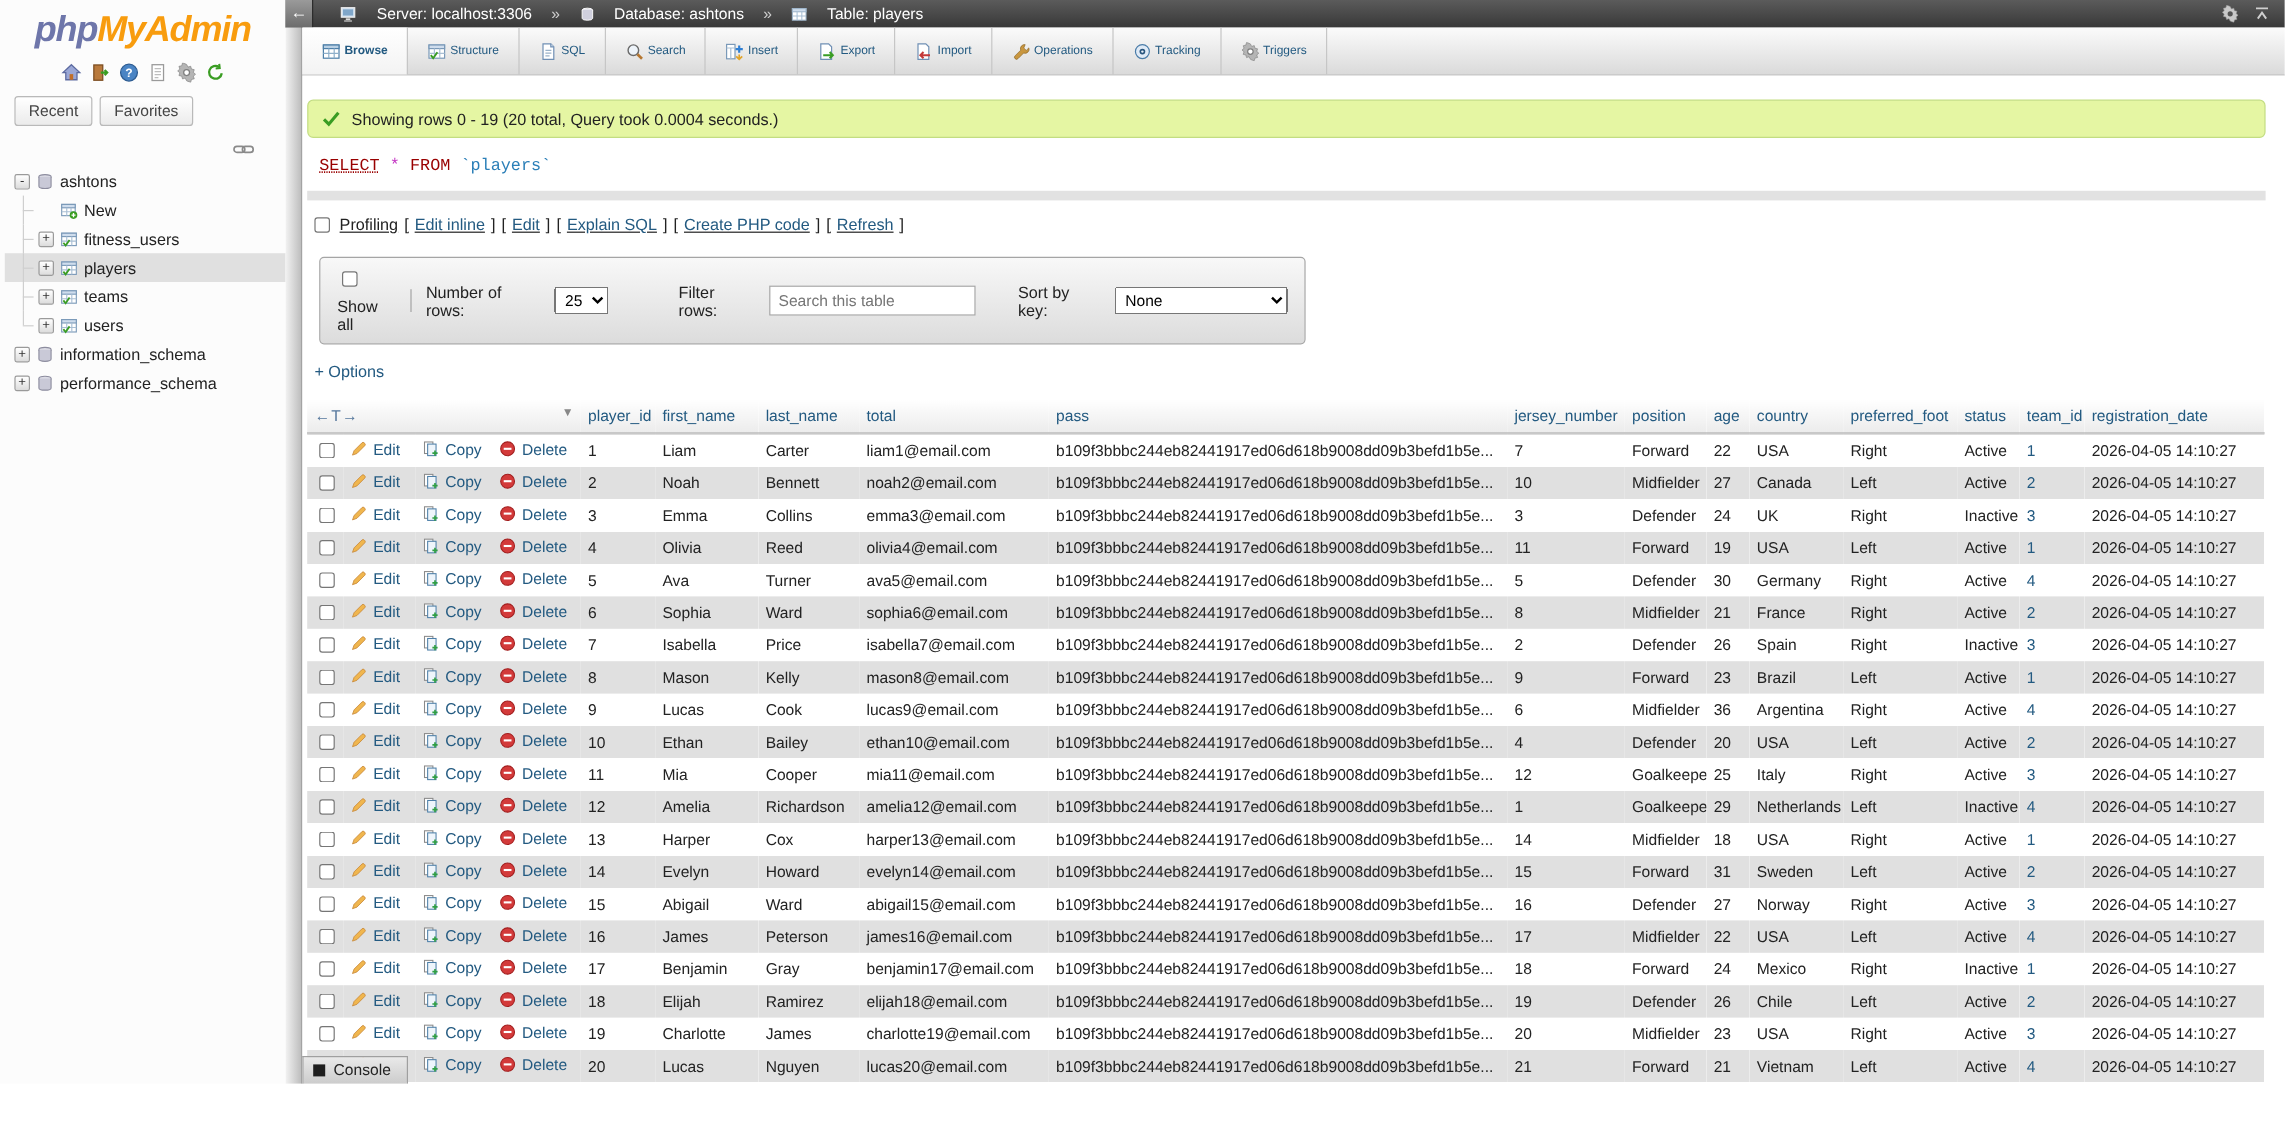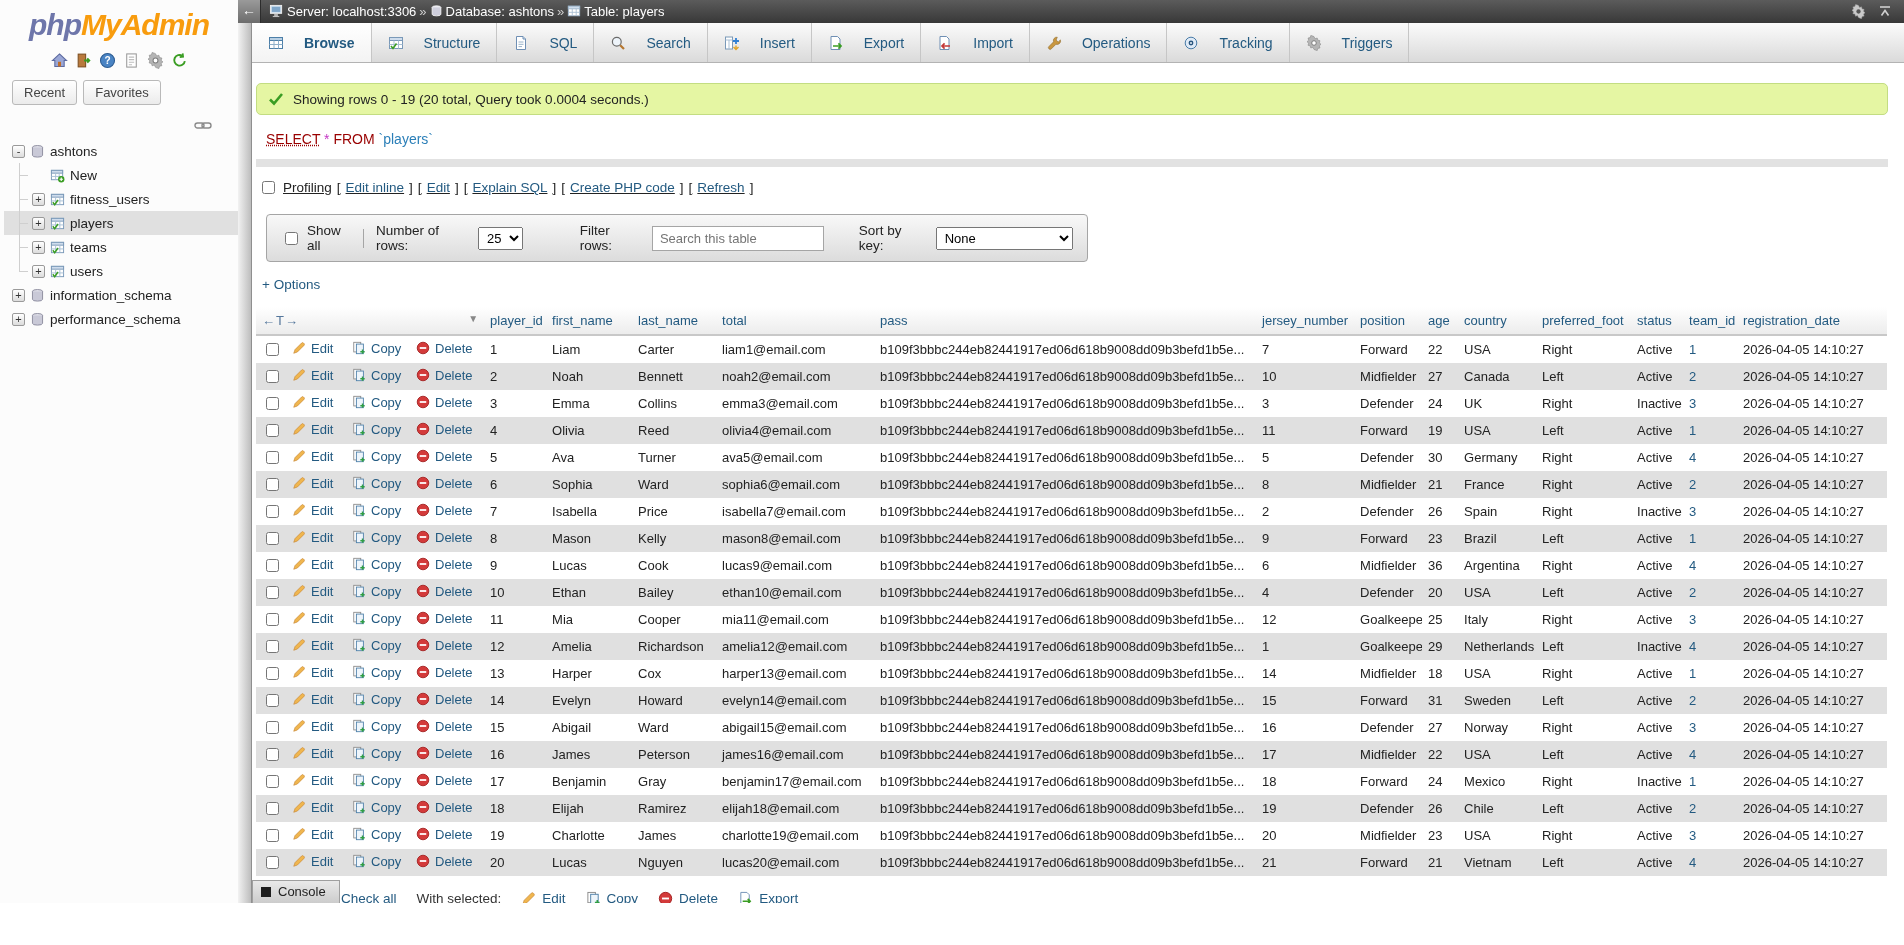--- a/index.html
+++ b/index.html
@@ -29,57 +29,57 @@
 .toggle.hidden { visibility:hidden; }
 .tree svg { position:relative; z-index:1; flex:0 0 auto; }
 .tree .lbl { white-space:nowrap; }
 
 
 .rightcol { flex:1; display:flex; flex-direction:column; min-width:0; }
 .topbar { height:23px; background:linear-gradient(#5b5b5b,#383838); display:flex; align-items:center;
   color:#f0f0f0; font-size:13px; flex:0 0 23px; }
 .backbox { width:23px; height:23px; background:linear-gradient(#9a9a9a,#6c6c6c); border-right:1px solid #2c2c2c;
   color:#fff; text-align:center; line-height:21px; font-size:14px; cursor:pointer; }
-.crumb { display:flex; align-items:flex-start; gap:3px; padding-left:8px; }
+.crumb { display:flex; align-items:center; gap:16px; padding-left:22px; }
 .crumb .sep { color:#cfcfcf; }
 .crumb a { color:#fff; text-decoration:none; cursor:pointer; }
 .top-right { margin-left:auto; display:flex; align-items:center; gap:12px; padding-right:12px; }
 .top-right svg { cursor:pointer; }
 
 .bodyrow { flex:1; display:flex; min-height:0; }
 .gutter { flex:0 0 14px; width:14px; background:linear-gradient(to right,#f2f2f2,#bdbdbd); border-right:1px solid #8f8f8f; cursor:col-resize; }
 .content { flex:1; display:flex; flex-direction:column; min-width:0; }
 
 .tabs { height:40px; flex:0 0 40px; background:linear-gradient(#fbfbfb,#dadada); border-bottom:1px solid #b3b3b3;
   display:flex; align-items:stretch; }
-.tab { display:flex; align-items:center; gap:20px; padding:0 16px; font-size:14px; color:#235a81;
+.tab { display:flex; align-items:center; gap:3px; padding:0 16px; font-size:10px; color:#235a81;
   border-right:1px solid #c6c6c6; text-decoration:none; cursor:pointer; }
 .tab.active { background:linear-gradient(#ffffff,#f3f3f3); font-weight:bold; }
 
 .page { flex:1; background:#fff; padding:20px 16px 0 4px; position:relative; overflow:hidden; }
 
 .success { width:1632px; background:#e5f6a3; border:1px solid #c3dd82; border-radius:5px; padding:7px 11px;
   font-size:13.5px; display:flex; align-items:center; gap:9px;text-align:right; }
 
 .sqlbox { margin-top:12px; }
-.sql-line { font-family:Liberation Sans, sans-serif; font-size:14px; padding:4px 0 12px 10px; }
+.sql-line { font-family:Liberation Mono, monospace; font-size:14px; padding:4px 0 12px 10px; }
 .kw { color:#990000; } .kw.u { text-decoration:underline dotted #990000; }
 .star { color:#c436c4; } .tblname { color:#2b7fb8; }
 .sql-divider { width:1632px; height:8px; background:#e2e2e2; }
 .profiling { margin-top:11px; display:flex; align-items:center; gap:5px; font-size:13.5px; padding-left:2px;text-decoration:underline; }
 .profiling .plink { color:#235a81; cursor:pointer; }
 .profiling .br { color:#222; }
 .profiling label { cursor:pointer; }
 
 .controls { margin:17px 0 0 10px; width:822px; border:1px solid #a5a5a5; border-radius:4px;
   background:linear-gradient(#f8f8f8,#dcdcdc); padding:8px 14px; display:flex; align-items:center; gap:12px; font-size:13.5px; }
 .controls .vsep { width:1px; height:19px; background:#a5a5a5; }
 .controls select { font-size:13px; padding:2px 4px; font-family:inherit; }
 .controls input[type="text"] { font-size:13px; padding:4px 7px; width:172px; border:1px solid #a5a5a5; font-family:inherit; }
-.controls label { display:flex; align-items:center; gap:6px; cursor:pointer; }
+.controls label { display:flex; align-items:flex-start; gap:6px; cursor:pointer;flex-direction:column; }
 
 .options-link { display:inline-block; margin:15px 0 0 6px; color:#235a81; font-size:13.5px; text-decoration:none; cursor:pointer; }
 
 table.data { border-collapse:collapse; table-layout:fixed; width:1631px; font-size:13px; margin-top:14px; }
 table.data th, table.data td { padding:4px 6px; text-align:left; white-space:nowrap; overflow:hidden; }
 table.data thead th { background:linear-gradient(#ffffff,#ececec); border-bottom:2px solid #c8c8c8; font-weight:normal; height:28px; }
 table.data thead th a { color:#235a81; text-decoration:none; cursor:pointer;margin-top:28px; }
 .navg { color:#55779c; letter-spacing:1px; }
 .coldrop { float:right; color:#888; font-size:10px; cursor:pointer; }
 table.data tbody td { height:27px; }

